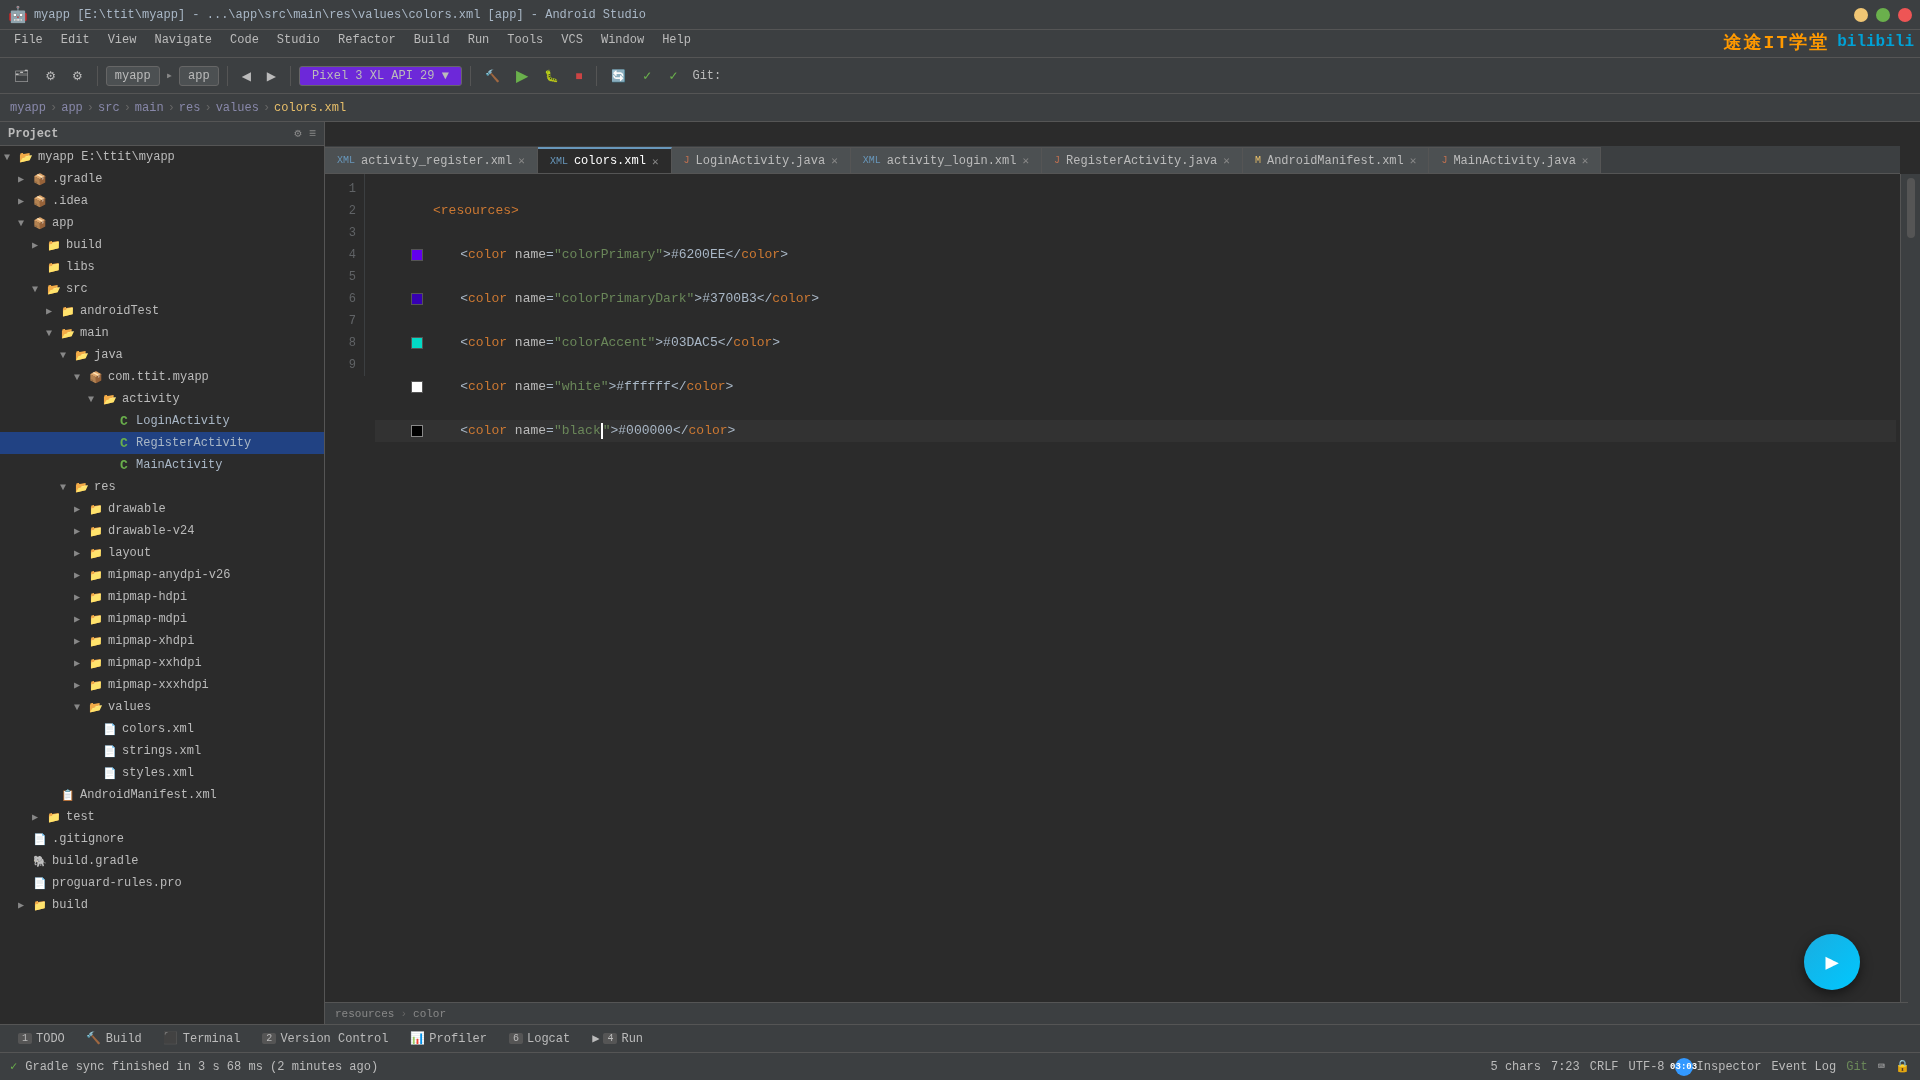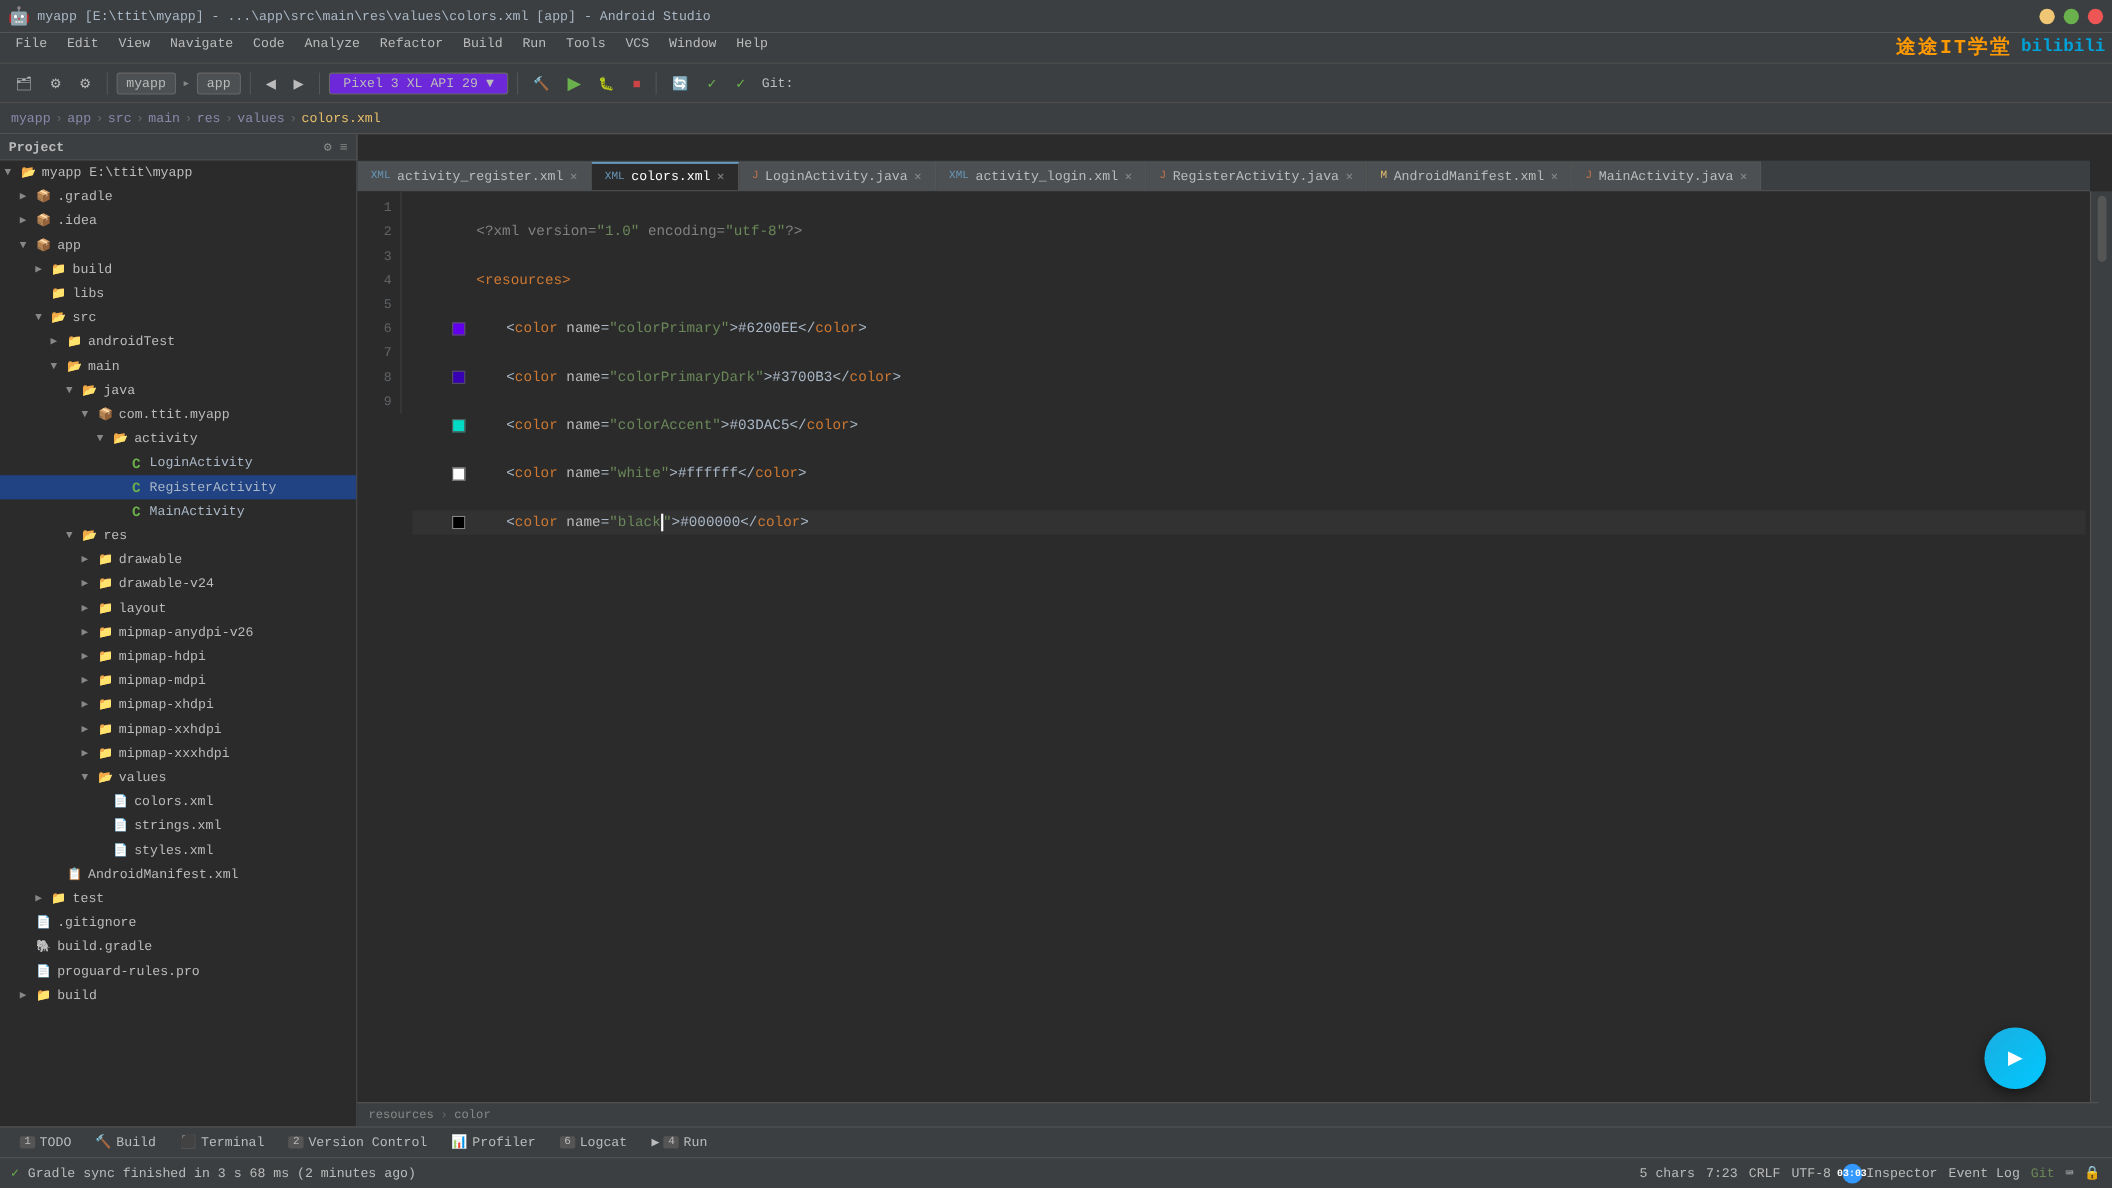--- a/index.html
+++ b/index.html
@@ -309,21 +309,21 @@
     <button class="win-btn win-btn-close">✕</button>
   </div>
 </div>
 
 <div id="menu-bar">
   <span class="menu-item">File</span>
   <span class="menu-item">Edit</span>
   <span class="menu-item">View</span>
   <span class="menu-item">Navigate</span>
   <span class="menu-item">Code</span>
-  <span class="menu-item">Analyze</span>
+  <span class="menu-item">Studio</span>
   <span class="menu-item">Refactor</span>
   <span class="menu-item">Build</span>
   <span class="menu-item">Run</span>
   <span class="menu-item">Tools</span>
   <span class="menu-item">VCS</span>
   <span class="menu-item">Window</span>
   <span class="menu-item">Help</span>
   <div class="toolbar-logo-area">
     <span style="font-size:18px;color:#f90;font-weight:bold;letter-spacing:2px;">途途IT学堂</span>
     <span style="font-size:16px;color:#00a1d6;font-weight:bold;">bilibili</span>
@@ -607,24 +607,20 @@
       <div class="line-num">5</div>
       <div class="line-num">6</div>
       <div class="line-num">7</div>
       <div class="line-num">8</div>
       <div class="line-num">9</div>
     </div>
 
     <div id="code-area">
 <div style="height:22px;line-height:22px;display:flex;align-items:center;padding-left:6px;">
   <span style="margin-left:30px;margin-right:8px;width:14px;"></span>
-  <span style="color:#808080;">&lt;?xml version=</span><span style="color:#6a8759;">"1.0"</span><span style="color:#808080;"> encoding=</span><span style="color:#6a8759;">"utf-8"</span><span style="color:#808080;">?&gt;</span>
-</div>
-<div style="height:22px;line-height:22px;display:flex;align-items:center;padding-left:6px;">
-  <span style="margin-left:30px;margin-right:8px;width:14px;"></span>
   <span style="color:#cc7832;">&lt;resources&gt;</span>
 </div>
 <div style="height:22px;line-height:22px;display:flex;align-items:center;padding-left:6px;">
   <span style="margin-left:30px;margin-right:6px;"><span style="display:inline-block;width:12px;height:12px;background:#6200EE;border:1px solid #555;vertical-align:middle;"></span></span>
   <span style="color:#a9b7c6;">    &lt;</span><span style="color:#cc7832;">color</span><span style="color:#a9b7c6;"> </span><span style="color:#bababa;">name</span><span style="color:#a9b7c6;">=</span><span style="color:#6a8759;">"colorPrimary"</span><span style="color:#a9b7c6;">&gt;</span><span style="color:#a9b7c6;">#6200EE</span><span style="color:#a9b7c6;">&lt;/</span><span style="color:#cc7832;">color</span><span style="color:#a9b7c6;">&gt;</span>
 </div>
 <div style="height:22px;line-height:22px;display:flex;align-items:center;padding-left:6px;">
   <span style="margin-left:30px;margin-right:6px;"><span style="display:inline-block;width:12px;height:12px;background:#3700B3;border:1px solid #555;vertical-align:middle;"></span></span>
   <span style="color:#a9b7c6;">    &lt;</span><span style="color:#cc7832;">color</span><span style="color:#a9b7c6;"> </span><span style="color:#bababa;">name</span><span style="color:#a9b7c6;">=</span><span style="color:#6a8759;">"colorPrimaryDark"</span><span style="color:#a9b7c6;">&gt;</span><span style="color:#a9b7c6;">#3700B3</span><span style="color:#a9b7c6;">&lt;/</span><span style="color:#cc7832;">color</span><span style="color:#a9b7c6;">&gt;</span>
 </div>

